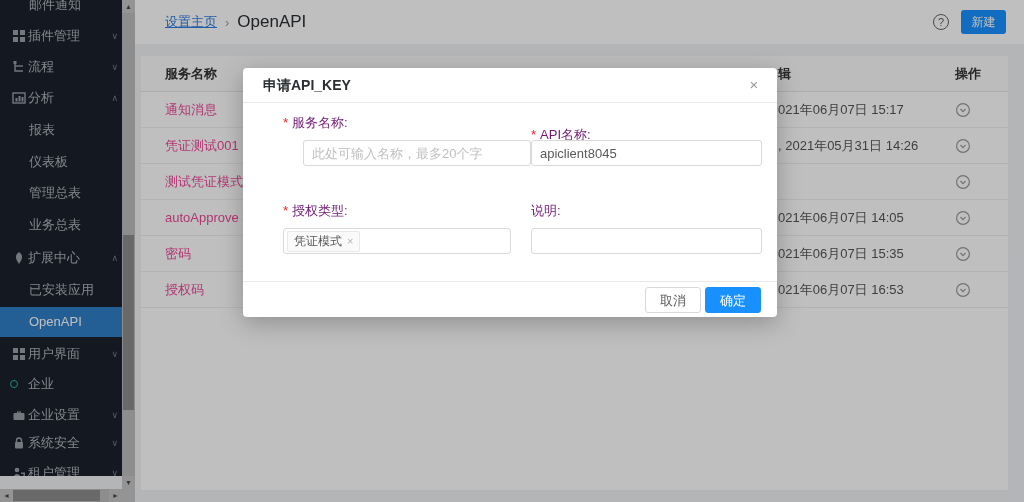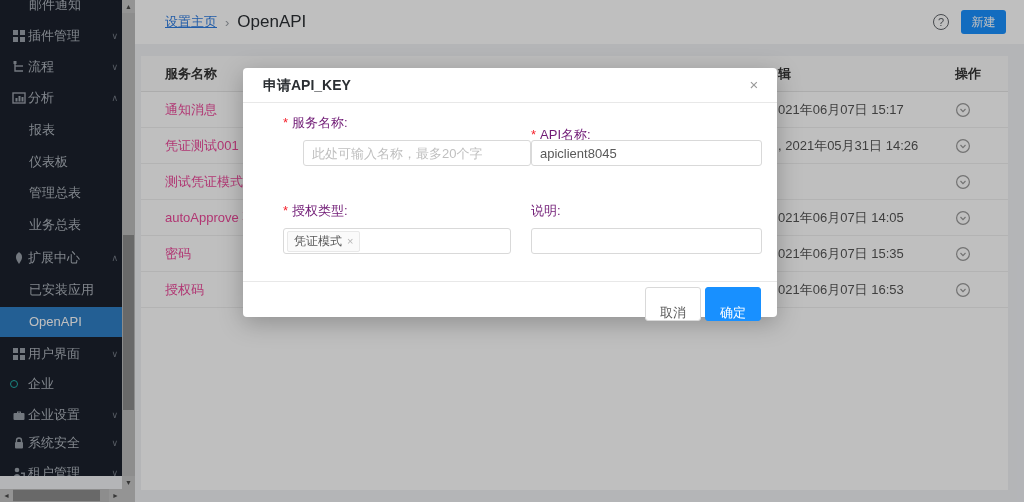--- a/index.html
+++ b/index.html
@@ -90,21 +90,21 @@
   .m-input::placeholder { color:#bfbfbf; }
   #auth-select { position:absolute; left:40px; top:160px; width:228px; height:26px;
     border:1px solid #d9d9d9; border-radius:3px; display:flex; align-items:center;
     padding:0 3px; cursor:pointer; }
   .tag { background:#fafafa; border:1px solid #e8e8e8; border-radius:2px; font-size:12px;
     color:#595959; padding:1px 6px; display:flex; align-items:center; gap:5px; }
   .tag .tag-x { color:#b5b5b5; font-size:11px; cursor:pointer; }
   #modal-footer { position:absolute; left:0; top:213px; width:534px; height:36px;
     border-top:1px solid #e8e8e8; }
   .m-btn { position:absolute; top:5px; height:26px; border-radius:3px; font-size:13px;
-    padding:16px 14px; cursor:pointer;
+    padding:4px 14px; cursor:pointer;
     font-family:"Liberation Sans","DejaVu Sans",sans-serif; }
   #btn-cancel { right:76px; background:#ffffff; border:1px solid #d9d9d9; color:#595959; }
   #btn-ok { right:16px; background:#1890ff; border:1px solid #1890ff; color:#ffffff; }
 
   .icon-stroke { stroke:#9aa0aa; fill:none; stroke-width:1.4; }
   .icon-fill { fill:#9aa0aa; }
 </style>
 </head>
 <body>
 

